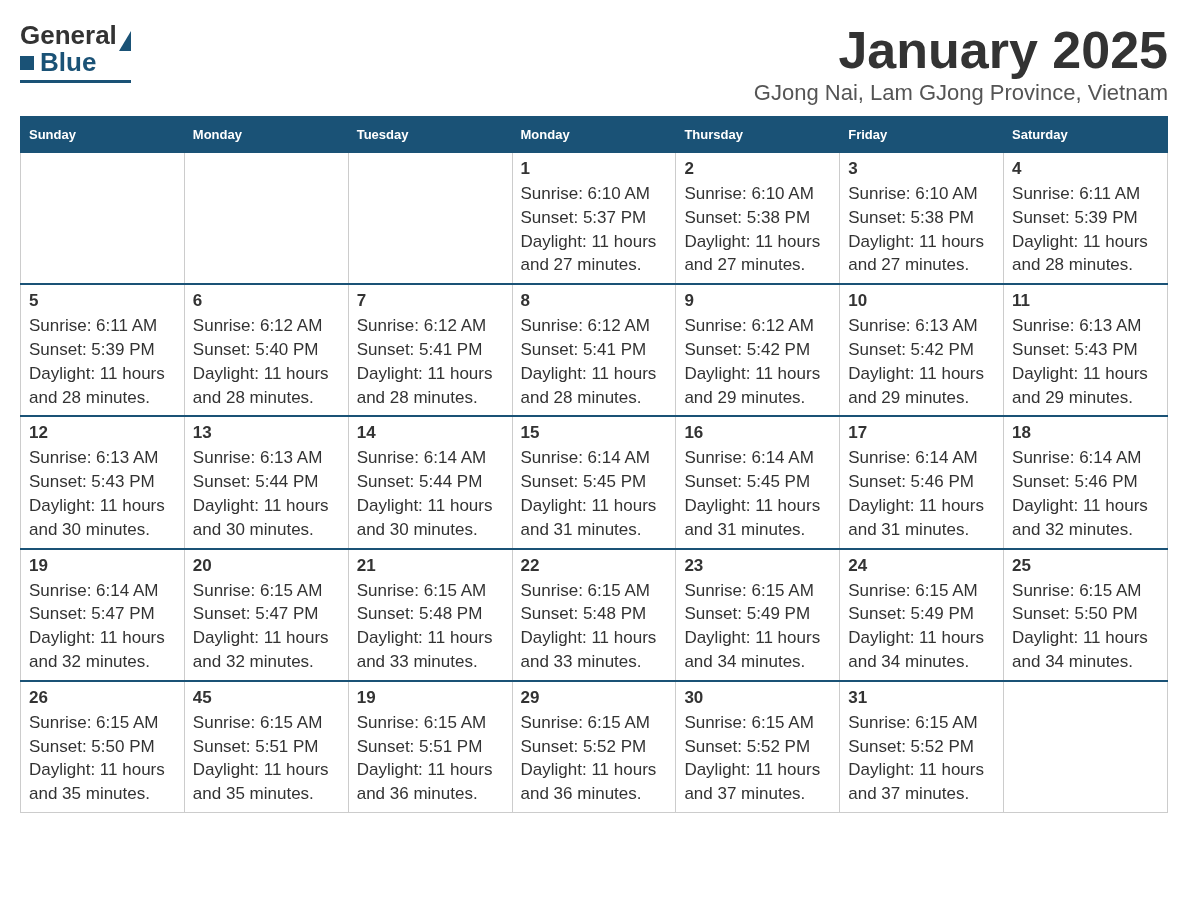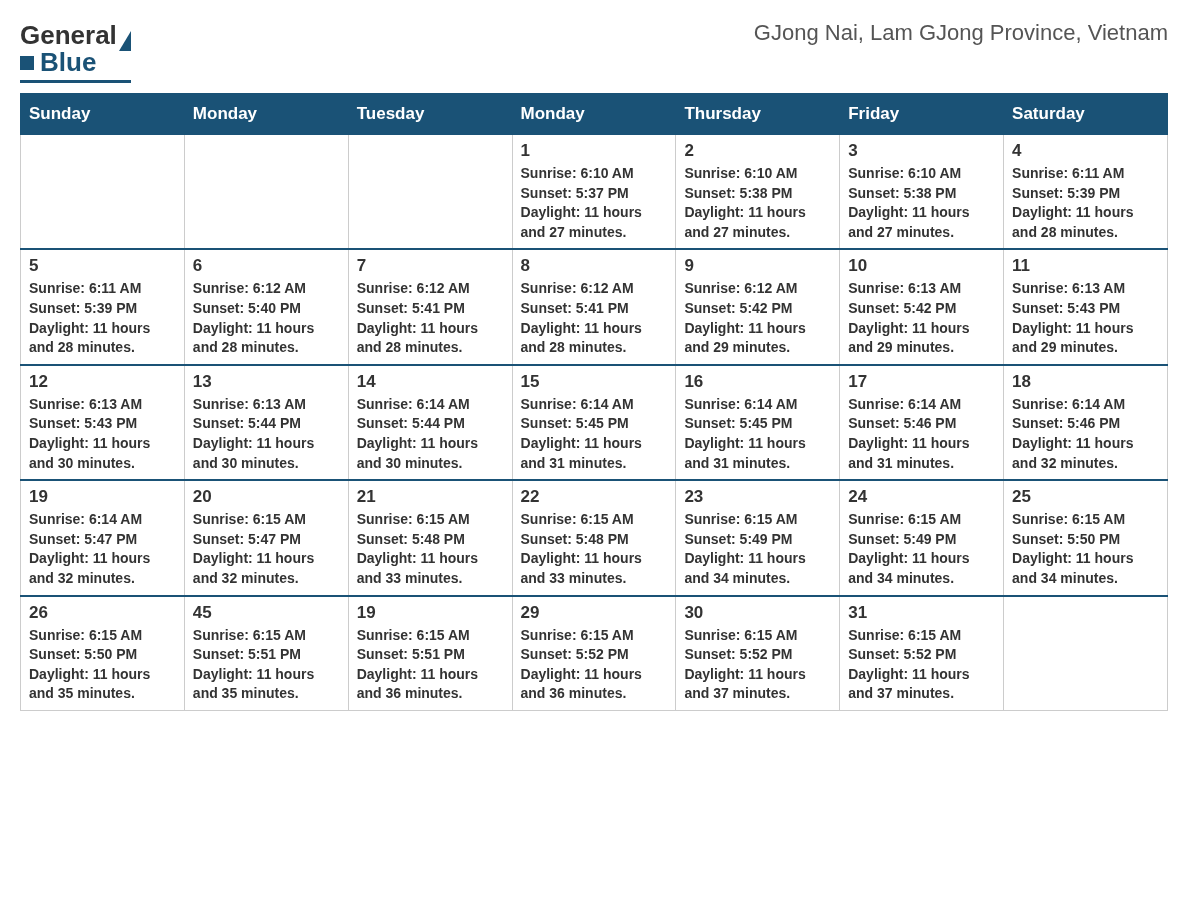--- a/index.html
+++ b/index.html
@@ -65,43 +65,42 @@
     }
     .calendar {
       width: 100%;
       border-collapse: collapse;
       margin-top: 10px;
     }
     .calendar th {
       background: #1a5276;
       color: #fff;
       padding: 10px 8px;
-      font-size: 17px;
+      font-size: 13px;
       text-align: left;
       border: 1px solid #1a5276;
     }
     .calendar td {
       border: 1px solid #ccc;
       vertical-align: top;
       padding: 6px 8px;
       width: 14.28%;
       height: 110px;
     }
     .day-num {
       font-size: 17px;
       font-weight: bold;
       color: #333;
       display: block;
       margin-bottom: 3px;
     }
     .day-info {
-      font-size: 14px;
+      font-size: 17px;
       color: #333;
       line-height: 1.4;
-      font-weight: bold;
     }
     .empty-cell {
       background: #fff;
     }
     .row-divider td {
       border-top: 2px solid #1a5276;
     }
   </style>
 </head>
 <body>
@@ -112,20 +111,21 @@
       <span class="logo-general">General</span>
       <div class="logo-triangle"></div>
     </div>
     <div style="display:flex; align-items:center; margin-top:-4px;">
       <div style="width:14px; height:14px; background:#1a5276; margin-right:2px;"></div>
       <span class="logo-blue">Blue</span>
     </div>
     <div class="logo-underline"></div>
   </div>
   <div class="title-block">
+    <div class="main-title">January 2025</div>
     <div class="subtitle">GJong Nai, Lam GJong Province, Vietnam</div>
   </div>
 </div>
 
 <table class="calendar">
   <thead>
     <tr>
     <th>Sunday</th>
         <th>Monday</th>
         <th>Tuesday</th>

